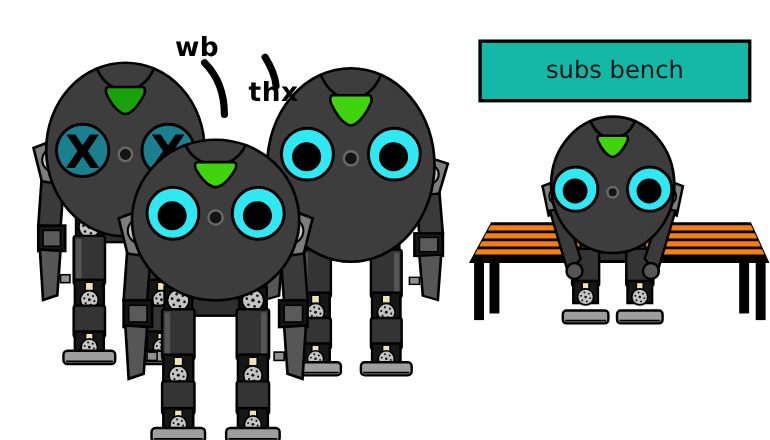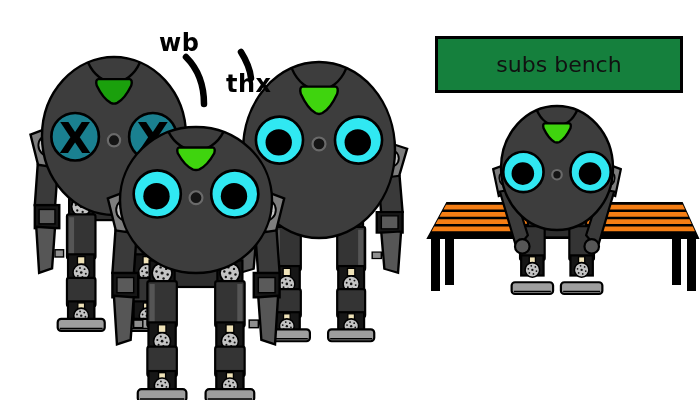--- a/index.html
+++ b/index.html
@@ -9,21 +9,21 @@
   }
   #scene{position:absolute;left:0;top:0;width:700px;height:400px;}
   .annotation{
     position:absolute;font-weight:bold;color:#000;
     font-size:24px;letter-spacing:.5px;line-height:1;white-space:nowrap;
   }
   #label-wb{left:159px;top:31px;}
   #label-thx{left:226px;top:24px;margin-top:48px;}
   .sign{
     position:absolute;left:435px;top:36px;width:242px;height:51px;
-    background:#15803d;border:3px solid #000;text-align:center;
+    background:#14b8a6;border:3px solid #000;text-align:center;
     display:flex;flex-direction:column;justify-content:center;gap:2px;
   }
   .sign-title{font-size:22px;color:#111;line-height:1.05;}
   .sign-sub{font-size:11px;color:#111;line-height:1;}
 </style>
 </head>
 <body>
 
 <div id="stage">
   <svg id="scene" viewBox="0 0 700 400">

